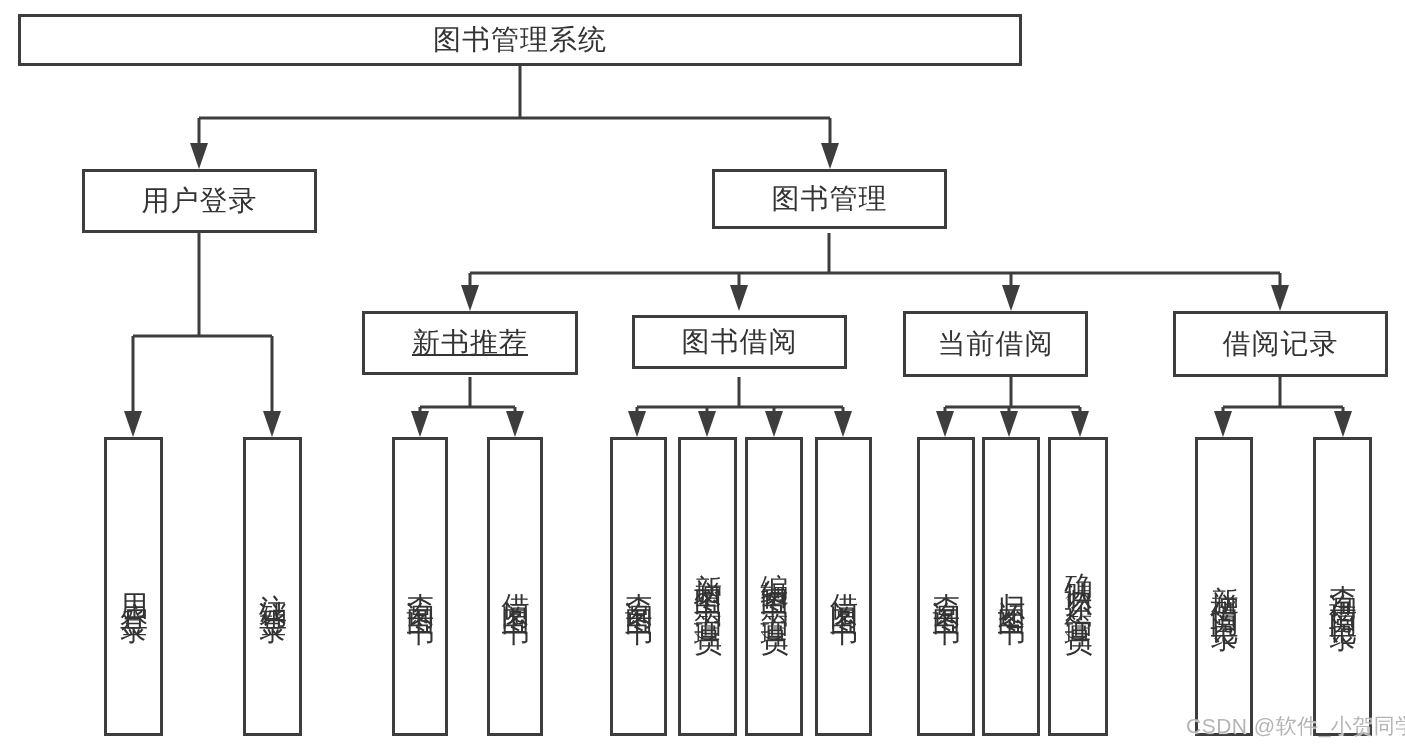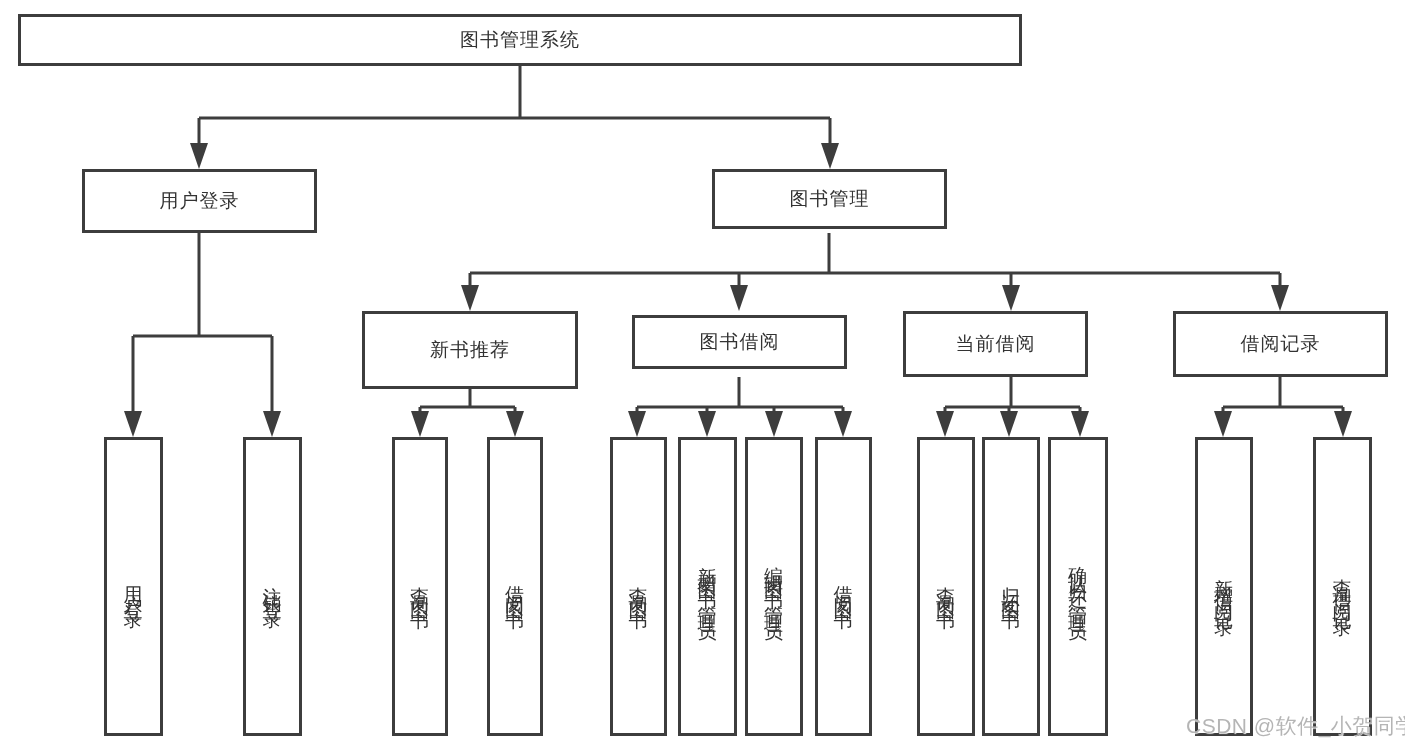--- a/index.html
+++ b/index.html
@@ -24,21 +24,21 @@
     height: 747px;
   }
   .node {
     position: absolute;
     box-sizing: border-box;
     border: 3px solid #3d3d3d;
     background: #ffffff;
     display: flex;
     align-items: center;
     justify-content: center;
-    font-size: 19px;
+    font-size: 28px;
     letter-spacing: 1px;
     color: #333333;
     white-space: nowrap;
   }
   .vnode {
     writing-mode: vertical-rl;
     letter-spacing: 8px;
     white-space: normal;
     line-height: 1;
   }
@@ -96,21 +96,21 @@
       <polygon points="1214,411 1232,411 1223,437"></polygon>
       <polygon points="1334,411 1352,411 1343,437"></polygon>
     </g>
   </svg>
 
   <div class="node" style="left:18px; top:14px; width:1004px; height:52px;">图书管理系统</div>
 
   <div class="node" style="left:82px; top:169px; width:235px; height:64px;">用户登录</div>
   <div class="node" style="left:712px; top:169px; width:235px; height:60px;">图书管理</div>
 
-  <div class="node" style="left:362px; top:311px; width:216px; height:78px;">新书推荐</div>
+  <div class="node" style="left:362px; top:311px; width:216px; height:64px;text-decoration:underline;">新书推荐</div>
   <div class="node" style="left:632px; top:315px; width:215px; height:54px;">图书借阅</div>
   <div class="node" style="left:903px; top:311px; width:185px; height:66px;">当前借阅</div>
   <div class="node" style="left:1173px; top:311px; width:215px; height:66px;">借阅记录</div>
 
   <div class="node vnode" style="left:104px; top:437px; width:59px; height:299px;">用户登录</div>
   <div class="node vnode" style="left:243px; top:437px; width:59px; height:299px;">注销登录</div>
 
   <div class="node vnode" style="left:392px; top:437px; width:56px; height:299px;">查询图书</div>
   <div class="node vnode" style="left:487px; top:437px; width:56px; height:299px;">借阅图书</div>
 

